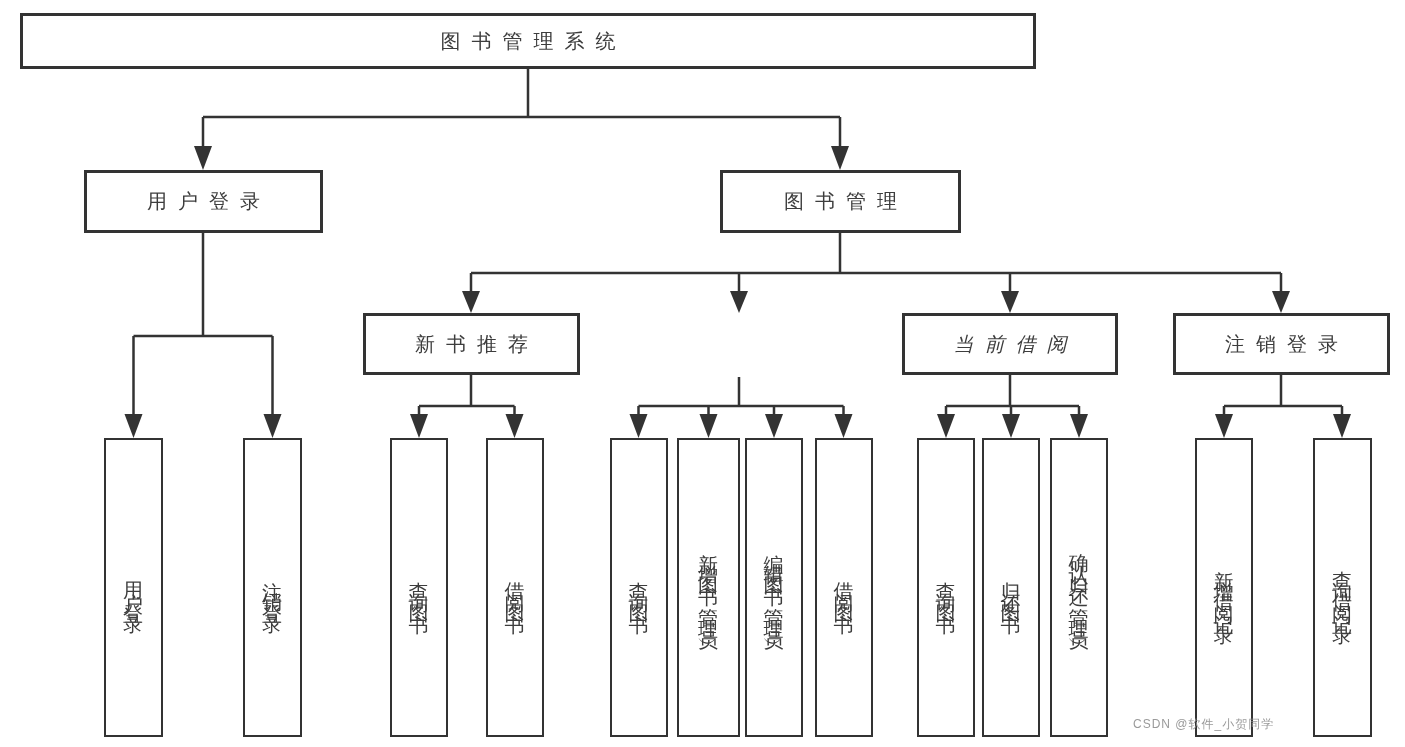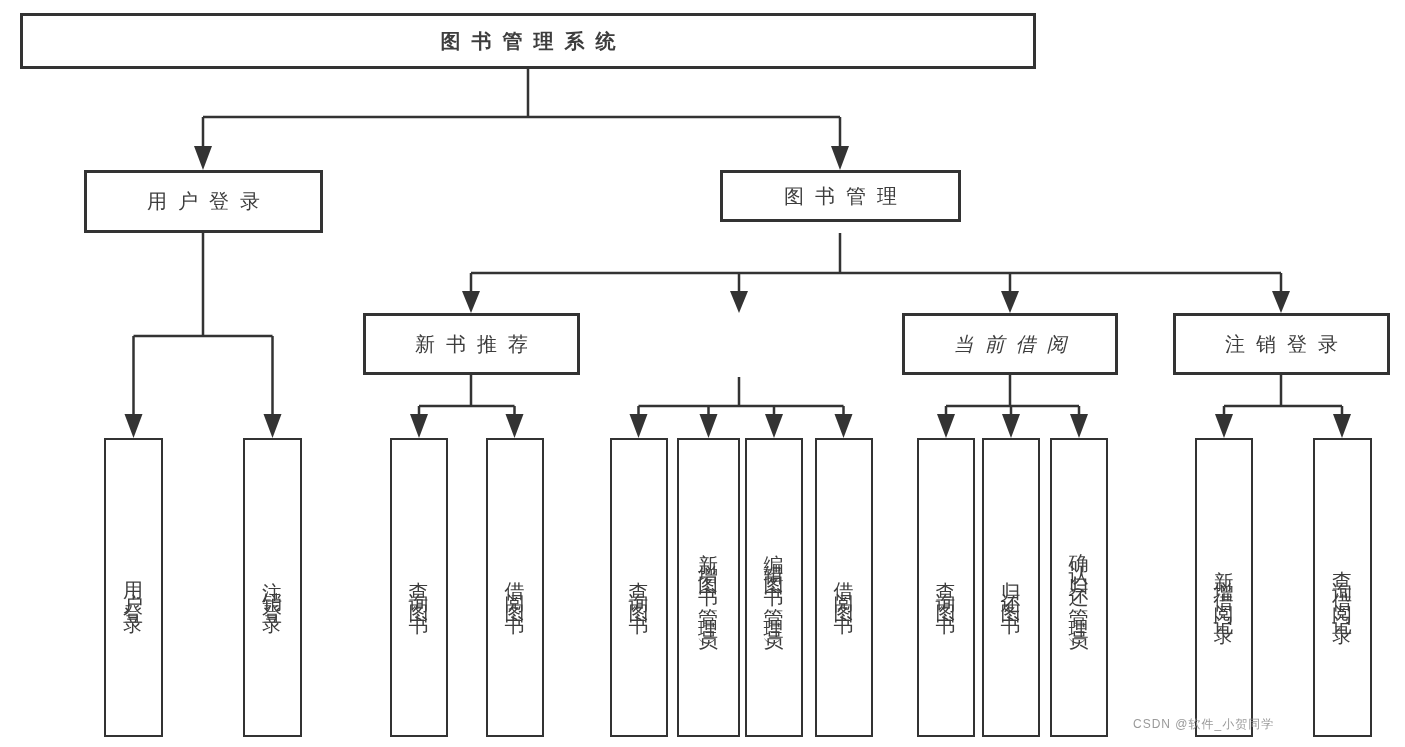--- a/index.html
+++ b/index.html
@@ -107,24 +107,24 @@
 
       <polygon points="937,414 955,414 946,438"></polygon>
       <polygon points="1002,414 1020,414 1011,438"></polygon>
       <polygon points="1070,414 1088,414 1079,438"></polygon>
 
       <polygon points="1215,414 1233,414 1224,438"></polygon>
       <polygon points="1333,414 1351,414 1342,438"></polygon>
     </g>
   </svg>
 
-  <div class="node" style="left:20px; top:13px; width:1016px; height:56px;font-weight:bold;">图书管理系统</div>
+  <div class="node" style="left:20px; top:13px; width:1016px; height:56px;">图书管理系统</div>
 
   <div class="node" style="left:84px; top:170px; width:239px; height:63px;">用户登录</div>
-  <div class="node" style="left:720px; top:170px; width:241px; height:52px;">图书管理</div>
+  <div class="node" style="left:720px; top:170px; width:241px; height:63px;">图书管理</div>
 
   <div class="node" style="left:363px; top:313px; width:217px; height:62px;">新书推荐</div>
   <div class="node" style="left:902px; top:313px; width:216px; height:62px;font-style:italic;">当前借阅</div>
   <div class="node" style="left:1173px; top:313px; width:217px; height:62px;">注销登录</div>
 
   <div class="node leaf" style="left:104px; top:438px; width:59px; height:299px;">
     <span class="vtext">用户登录</span>
   </div>
   <div class="node leaf" style="left:243px; top:438px; width:59px; height:299px;">
     <span class="vtext">注销登录</span>

